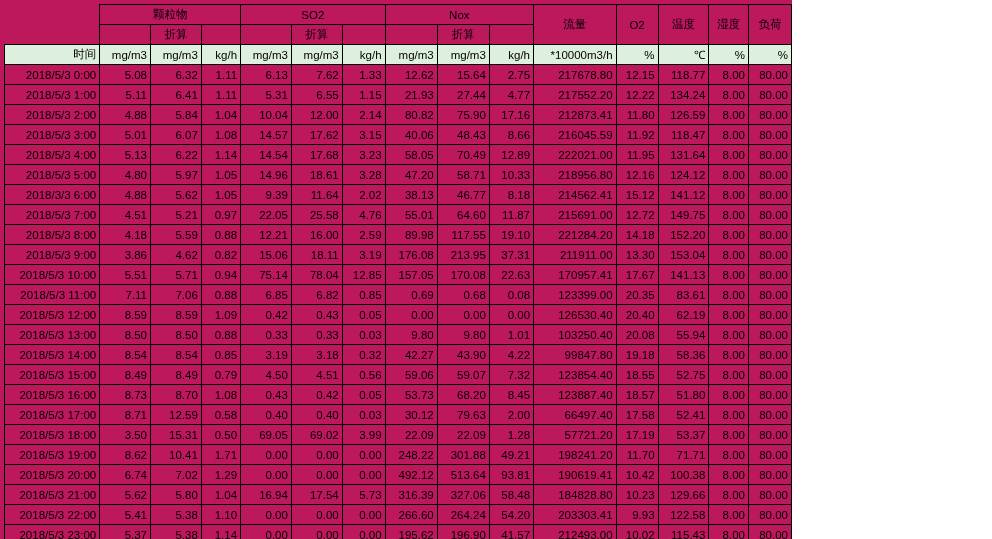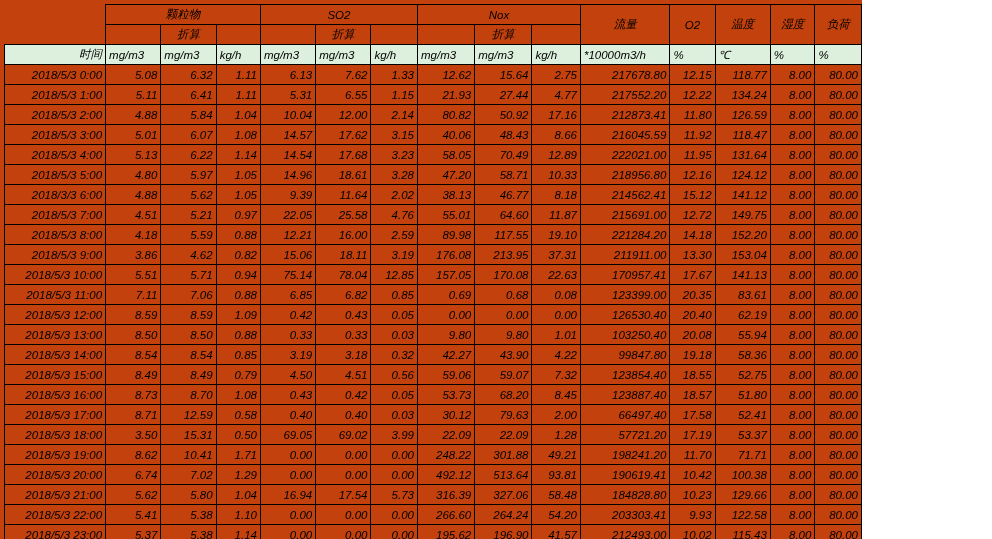--- a/index.html
+++ b/index.html
@@ -1,23 +1,23 @@
 <!DOCTYPE html>
 <html><head>
 <meta charset="utf-8">
 <style>
   html,body{margin:0;padding:0;background:#ffffff;}
   body{font-family:"Liberation Sans", sans-serif;}
-  #sheet{width:862px;height:539px;position:relative;overflow:hidden;background:#c2410c;font-style:italic;}
+  #sheet{width:792px;height:539px;position:relative;overflow:hidden;background:#be185d;}
   table.grid{border-collapse:collapse;table-layout:fixed;margin:4px 0 0 4px;}
   table.grid td{border:1px solid #000;font-size:11.5px;color:#000;height:19px;padding:0 3px;overflow:hidden;white-space:nowrap;}
   .c{text-align:center;}
   .r{text-align:right;}
   .hdr-group{text-align:center;font-size:12px;}
-  .hdr-unit{background:#ddf0dd;text-align:left;font-size:11.5px;}
+  .hdr-unit{background:#ddf0dd;text-align:right;font-size:11.5px;}
   .hdr-time{background:#ddf0dd;text-align:right;font-size:12px;}
   .nb-l{border-left:none;}
   .nb-r{border-right:none;}
   .nb-b{border-bottom:none;margin-top:16px;}
   .noborder{border:none !important;}
 </style>
 </head>
 <body>
 
 <div id="sheet">
@@ -120,21 +120,21 @@
         </tr>
         <tr>
           <td class="r">2018/5/3  2:00</td>
           <td class="r">4.88</td>
           <td class="r">5.84</td>
           <td class="r">1.04</td>
           <td class="r">10.04</td>
           <td class="r">12.00</td>
           <td class="r">2.14</td>
           <td class="r">80.82</td>
-          <td class="r">50.92</td>
+          <td class="r">75.90</td>
           <td class="r">17.16</td>
           <td class="r">212873.41</td>
           <td class="r">11.80</td>
           <td class="r">126.59</td>
           <td class="r">8.00</td>
           <td class="r">80.00</td>
         </tr>
         <tr>
           <td class="r">2018/5/3  3:00</td>
           <td class="r">5.01</td>

